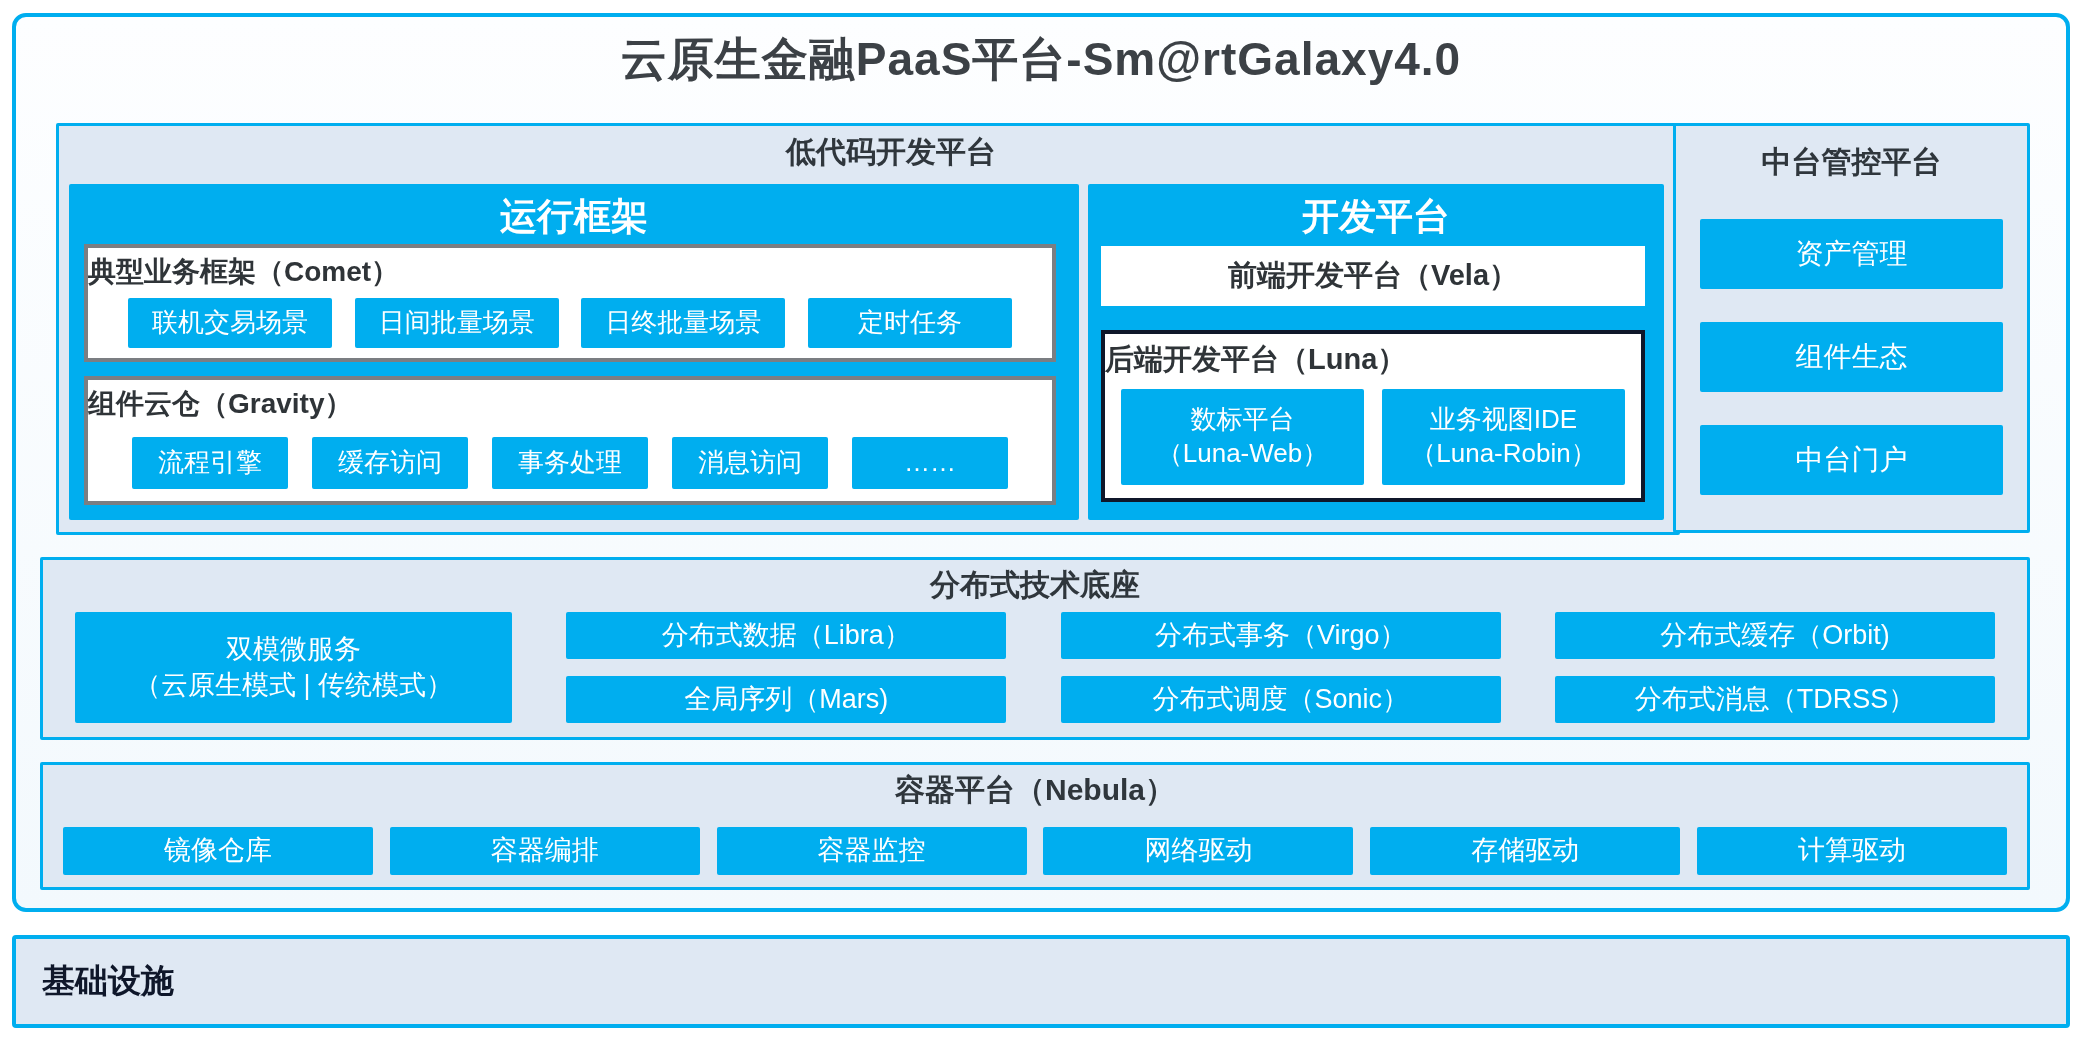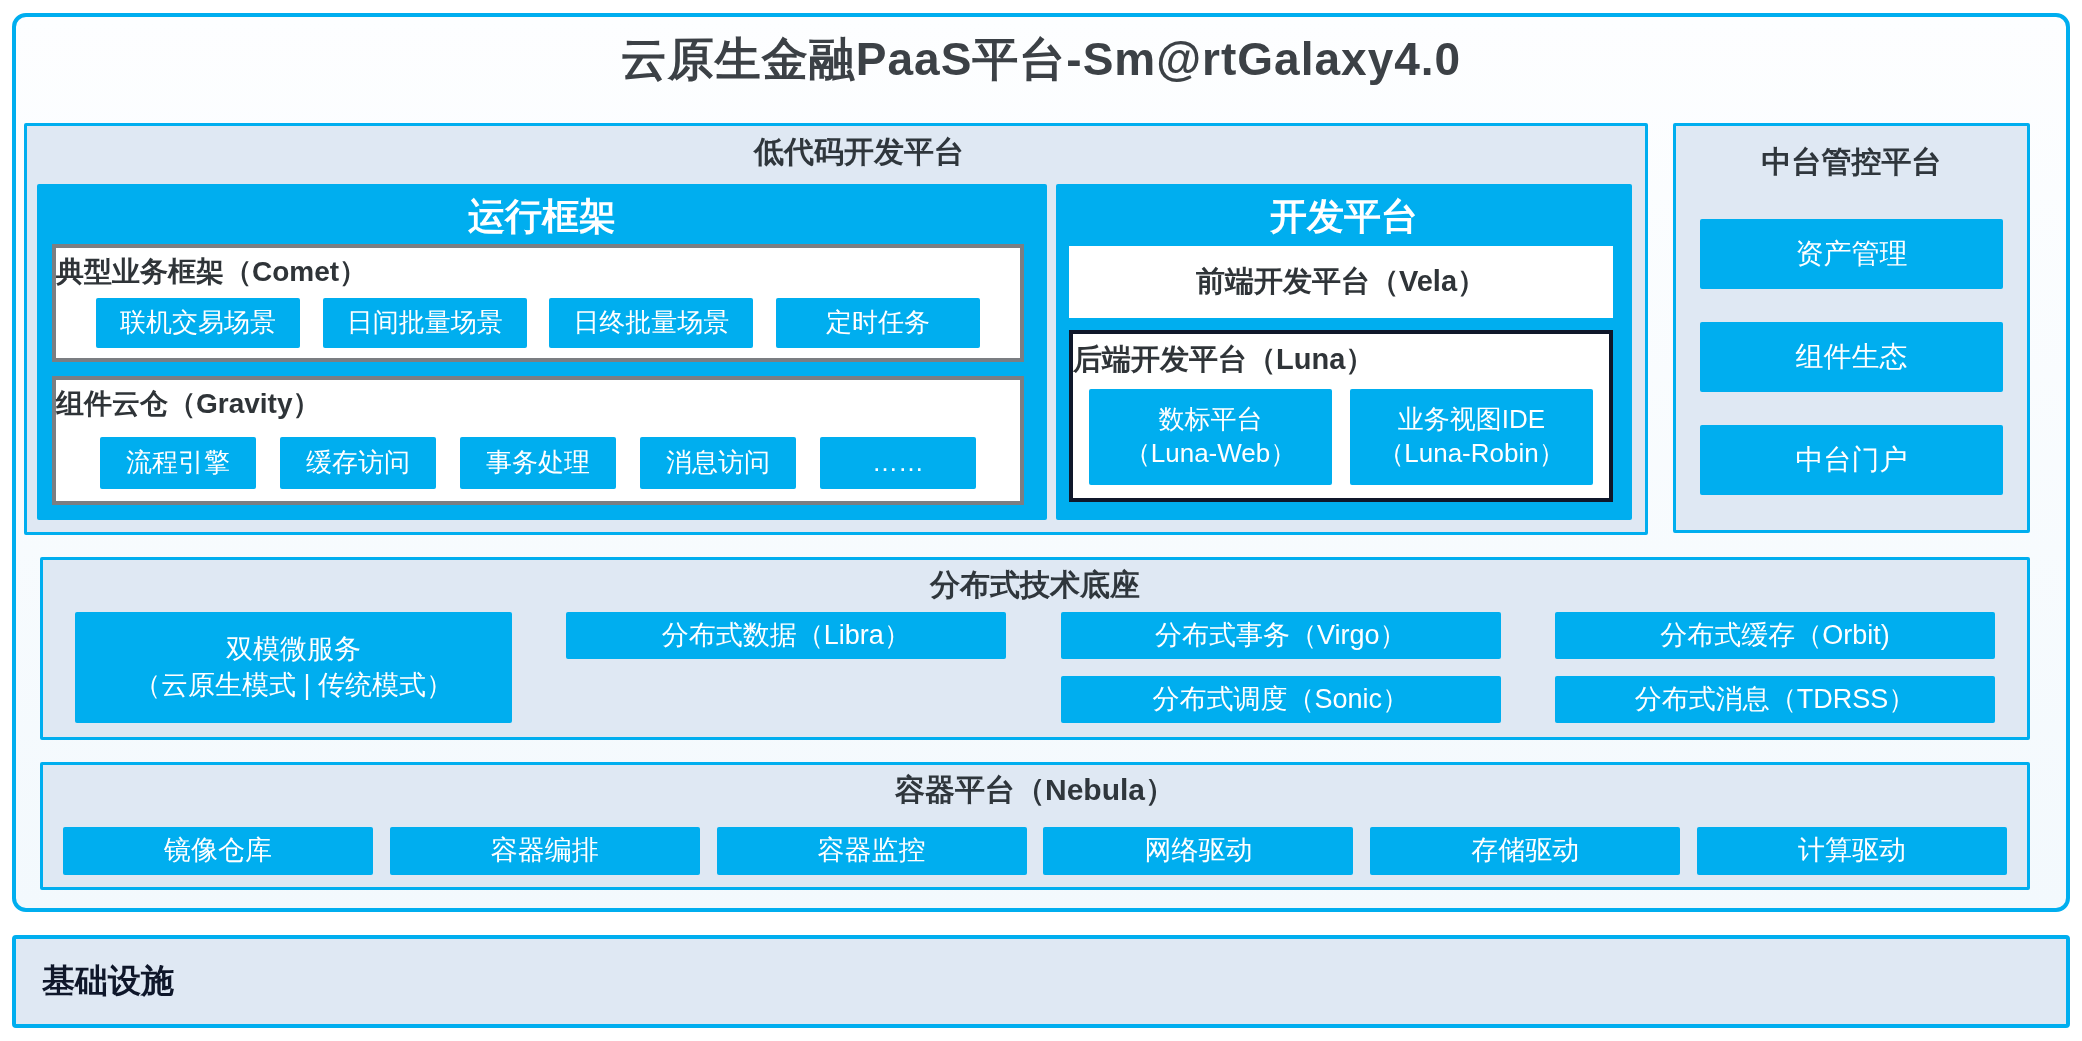--- a/index.html
+++ b/index.html
@@ -14,31 +14,31 @@
   .bluebox{position:absolute;box-sizing:border-box;background:#00AEEF;border-radius:2px;}
   .bluebox-title{width:100%;text-align:center;font-size:37px;font-weight:700;color:#ffffff;margin-top:8px;}
   .whitebox{position:absolute;box-sizing:border-box;background:#ffffff;}
   .graybox{position:absolute;box-sizing:border-box;background:#ffffff;border:4px solid #0f172a;}
   .box-title{width:100%;text-align:left;font-size:28px;font-weight:600;color:#2f3438;margin-top:5px;}
   .chip{background:#00AEEF;color:#ffffff;display:flex;flex-direction:column;align-items:center;justify-content:center;
         text-align:center;border-radius:2px;box-sizing:border-box;line-height:1.3;}
   .chips-row{position:absolute;display:flex;justify-content:space-between;align-items:center;}
 
   
-  .lowcode{left:8px;top:106px;width:1624px;height:412px;padding-left:46px;}
+  .lowcode{left:40px;top:106px;width:1624px;height:412px;padding-left:46px;}
   .lowcode .panel-header{margin-top:6px;}
   .runtime{left:10px;top:58px;width:1010px;height:336px;}
   .devplat{left:1029px;top:58px;width:576px;height:336px;}
   .comet{left:15px;top:60px;width:972px;height:118px;border:4px solid #7b7e82;}
   .gravity{left:15px;top:192px;width:972px;height:129px;border:4px solid #7b7e82;}
   .comet .chips-row{left:0;right:0;bottom:10px;padding:0 40px;}
   .gravity .chips-row{left:0;right:0;bottom:12px;padding:0 44px;}
   .chip-comet{width:204px;height:50px;font-size:26px;}
   .chip-gravity{width:156px;height:52px;font-size:26px;}
-  .vela{left:13px;top:62px;width:544px;height:72px;display:flex;align-items:center;justify-content:center;
+  .vela{left:13px;top:62px;width:544px;height:60px;display:flex;align-items:center;justify-content:center;
         font-size:29px;font-weight:600;color:#2f3438;}
   .luna{left:13px;top:146px;width:544px;height:172px;}
   .luna .box-title{font-size:29px;margin-top:6px;}
   .luna-chips{display:flex;justify-content:center;gap:18px;margin-top:9px;}
   .chip-luna{width:243px;height:96px;font-size:26px;}
 
   
   .midplat{left:1657px;top:106px;width:357px;height:410px;}
   .midplat .panel-header{margin-top:16px;}
   .midplat-chips{display:flex;flex-direction:column;align-items:center;gap:33px;margin-top:36px;}
@@ -133,20 +133,21 @@
 
   <div class="panel dist">
     <div class="panel-header">分布式技术底座</div>
     <div class="dist-content">
       <div class="chip chip-dual">
         <span>双模微服务</span>
         <span>（云原生模式 | 传统模式）</span>
       </div>
       <div class="dist-col">
         <div class="chip chip-dist">分布式数据（Libra）</div>
+        <div class="chip chip-dist">全局序列（Mars)</div>
       </div>
       <div class="dist-col">
         <div class="chip chip-dist">分布式事务（Virgo）</div>
         <div class="chip chip-dist">分布式调度（Sonic）</div>
       </div>
       <div class="dist-col">
         <div class="chip chip-dist">分布式缓存（Orbit)</div>
         <div class="chip chip-dist">分布式消息（TDRSS）</div>
       </div>
     </div>

